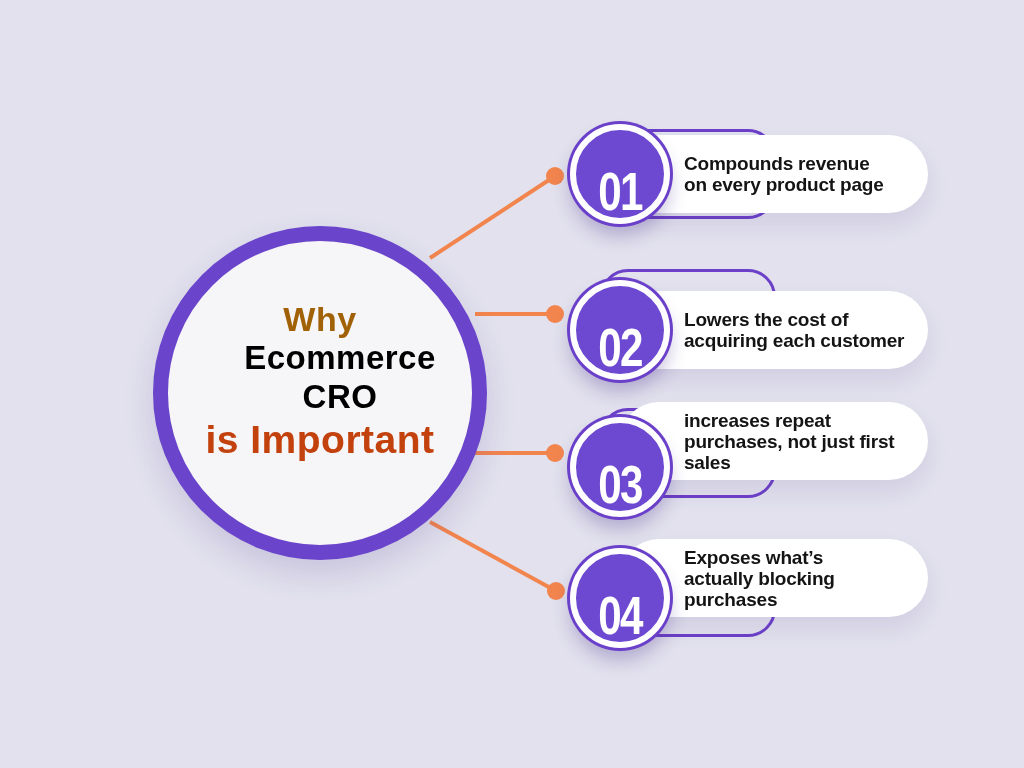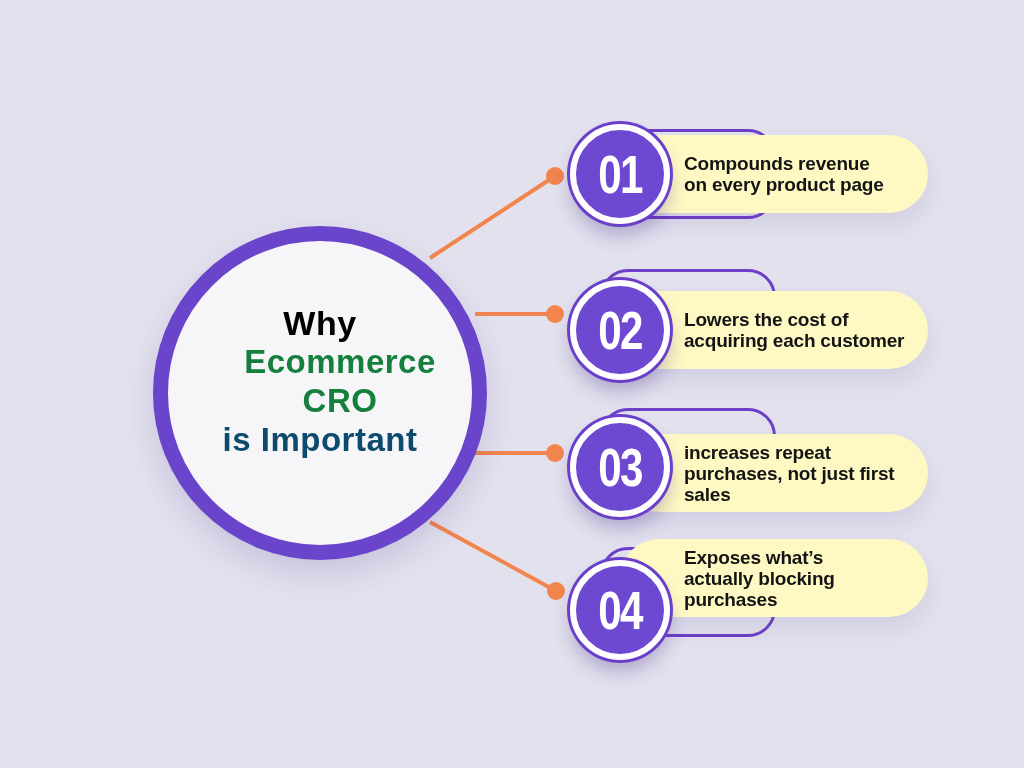--- a/index.html
+++ b/index.html
@@ -11,55 +11,55 @@
 
   
   .center-circle{
     position:absolute;left:153px;top:226px;width:334px;height:334px;
     box-sizing:border-box;border:15px solid #6A45CC;border-radius:50%;
     background:#F6F5F7;z-index:2;
     box-shadow:0 14px 30px rgba(70,50,140,.16);
     display:flex;align-items:center;justify-content:center;text-align:center;
   }
   .center-title{transform:translateY(-12px);font-weight:bold;line-height:1.18;}
-  .center-title .t1{font-size:34px;color:#000000;letter-spacing:.5px;}
-  .center-title .t2{font-size:33px;color:#15803d;letter-spacing:.5px;margin-left:40px;}
-  .center-title .t3{font-size:33px;color:#0c4a6e;letter-spacing:.5px;}
+  .center-title .t1{font-size:34px;color:#a16207;letter-spacing:.5px;}
+  .center-title .t2{font-size:33px;color:#000000;letter-spacing:.5px;margin-left:40px;}
+  .center-title .t3{font-size:39px;color:#c2410c;letter-spacing:.5px;}
 
   
   .outline-pill{
     position:absolute;left:600px;width:176px;height:90px;box-sizing:border-box;
     border:3px solid #6C40C8;border-radius:28px;z-index:2;background:transparent;
   }
   .item-card{
     position:absolute;left:620px;width:308px;height:78px;box-sizing:border-box;
-    background:#fef9c3;border-radius:39px;z-index:3;
+    background:#ffffff;border-radius:39px;z-index:3;
     box-shadow:0 12px 22px rgba(70,50,140,.10);
     display:flex;align-items:center;
     padding-left:64px;padding-right:8px;
   }
   .item-card .card-text{
     font-weight:bold;font-size:19px;line-height:21px;color:#141414;
     white-space:pre-line;letter-spacing:-0.2px;
   }
   .num-badge{
     position:absolute;left:570px;width:100px;height:100px;box-sizing:border-box;
     background:#6D48D1;border:6px solid #FDFDFF;border-radius:50%;z-index:4;
     box-shadow:0 0 0 3px #6A3FC9, 0 12px 18px rgba(70,45,140,.30);
-    display:flex;align-items:center;justify-content:center;
+    display:flex;align-items:flex-end;justify-content:center;
   }
   .num-badge .num{
     font-size:54px;font-weight:bold;color:#FFFFFF;
     transform:scaleX(.78);letter-spacing:-2px;line-height:1;
   }
   
   .r1 .item-card{top:135px}.r1 .outline-pill{top:129px}.r1 .num-badge{top:124px}
   .r2 .item-card{top:291px}.r2 .outline-pill{top:269px}.r2 .num-badge{top:280px}
-  .r3 .item-card{top:434px}.r3 .outline-pill{top:408px}.r3 .num-badge{top:417px}
-  .r4 .item-card{top:539px}.r4 .outline-pill{top:547px}.r4 .num-badge{top:560px}
+  .r3 .item-card{top:402px}.r3 .outline-pill{top:408px}.r3 .num-badge{top:417px}
+  .r4 .item-card{top:539px}.r4 .outline-pill{top:547px}.r4 .num-badge{top:548px}
 </style>
 </head>
 <body>
 
 <div class="stage">
 
   <svg class="connectors" width="1024" height="768" viewBox="0 0 1024 768">
     <line x1="430" y1="258" x2="555" y2="176" stroke="#F2854E" stroke-width="4"></line>
     <line x1="475" y1="314" x2="555" y2="314" stroke="#F2854E" stroke-width="4"></line>
     <line x1="475" y1="453" x2="555" y2="453" stroke="#F2854E" stroke-width="4"></line>

